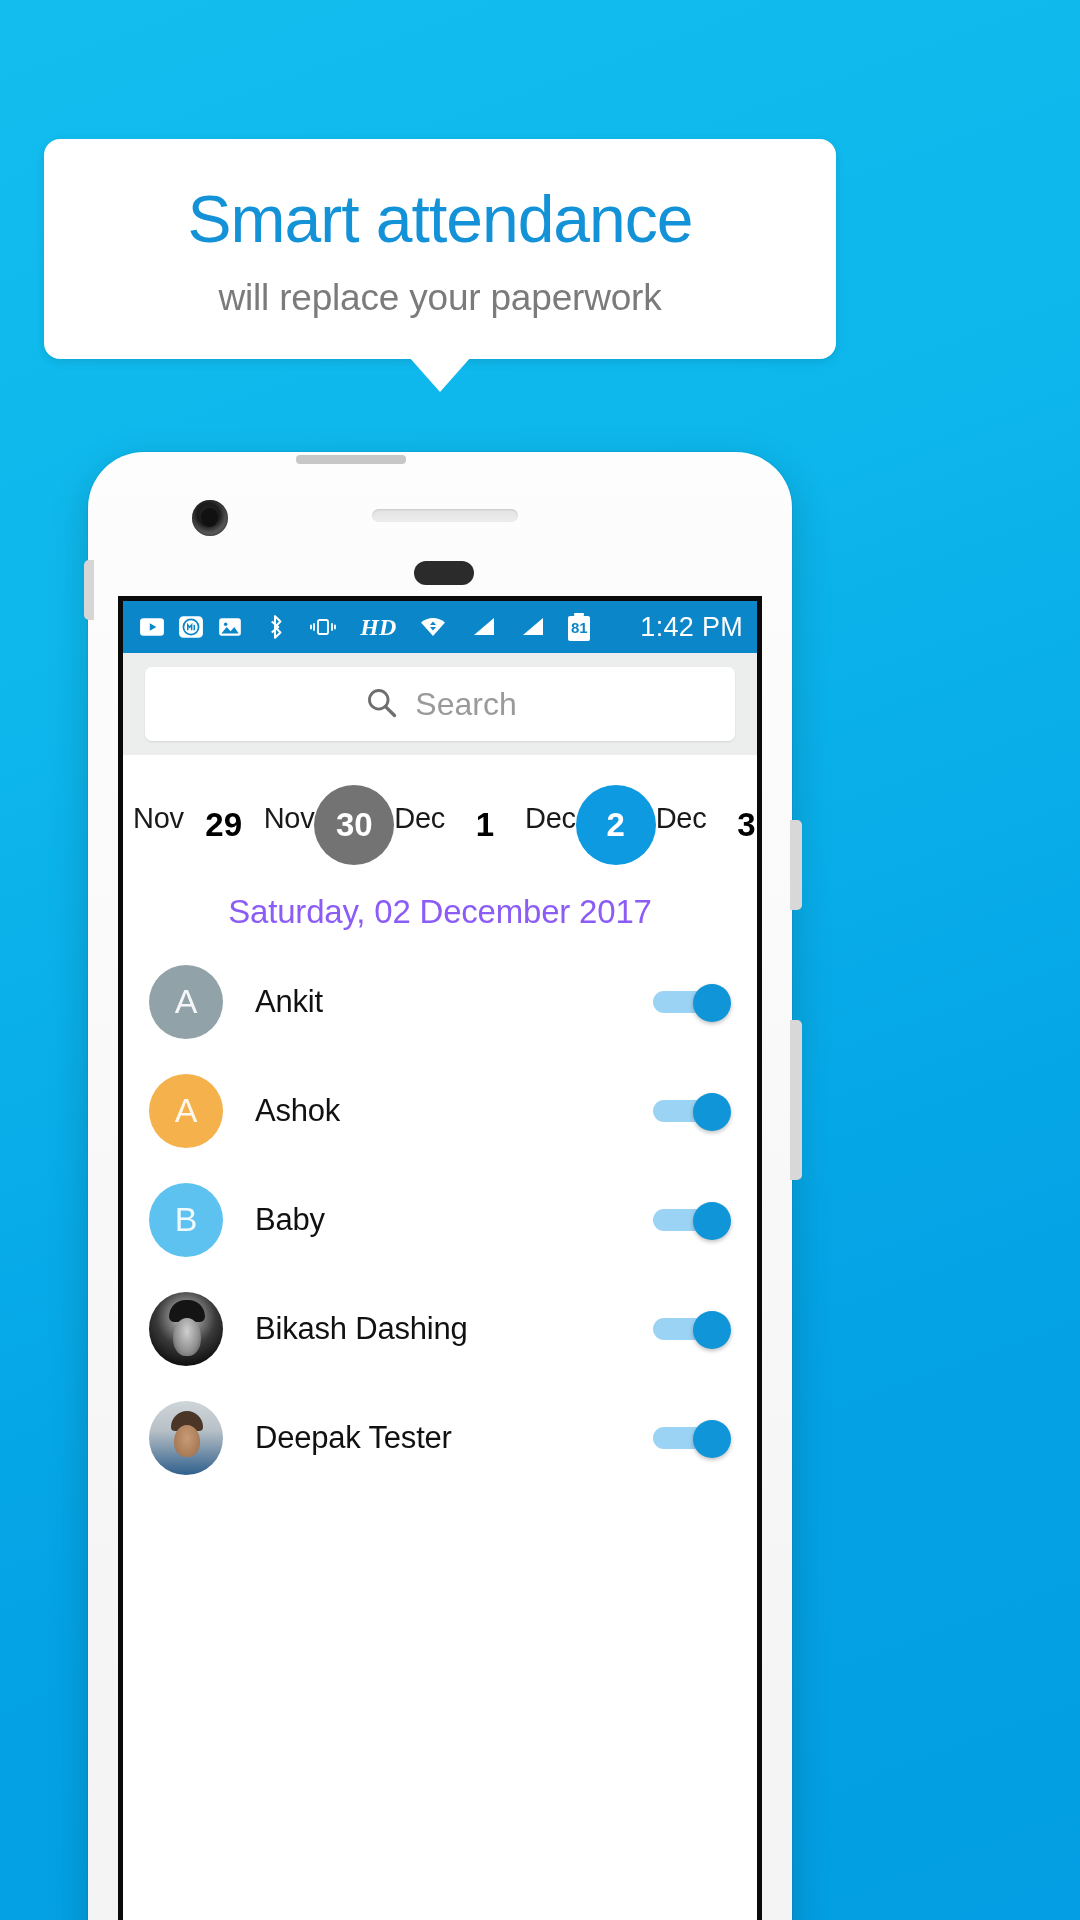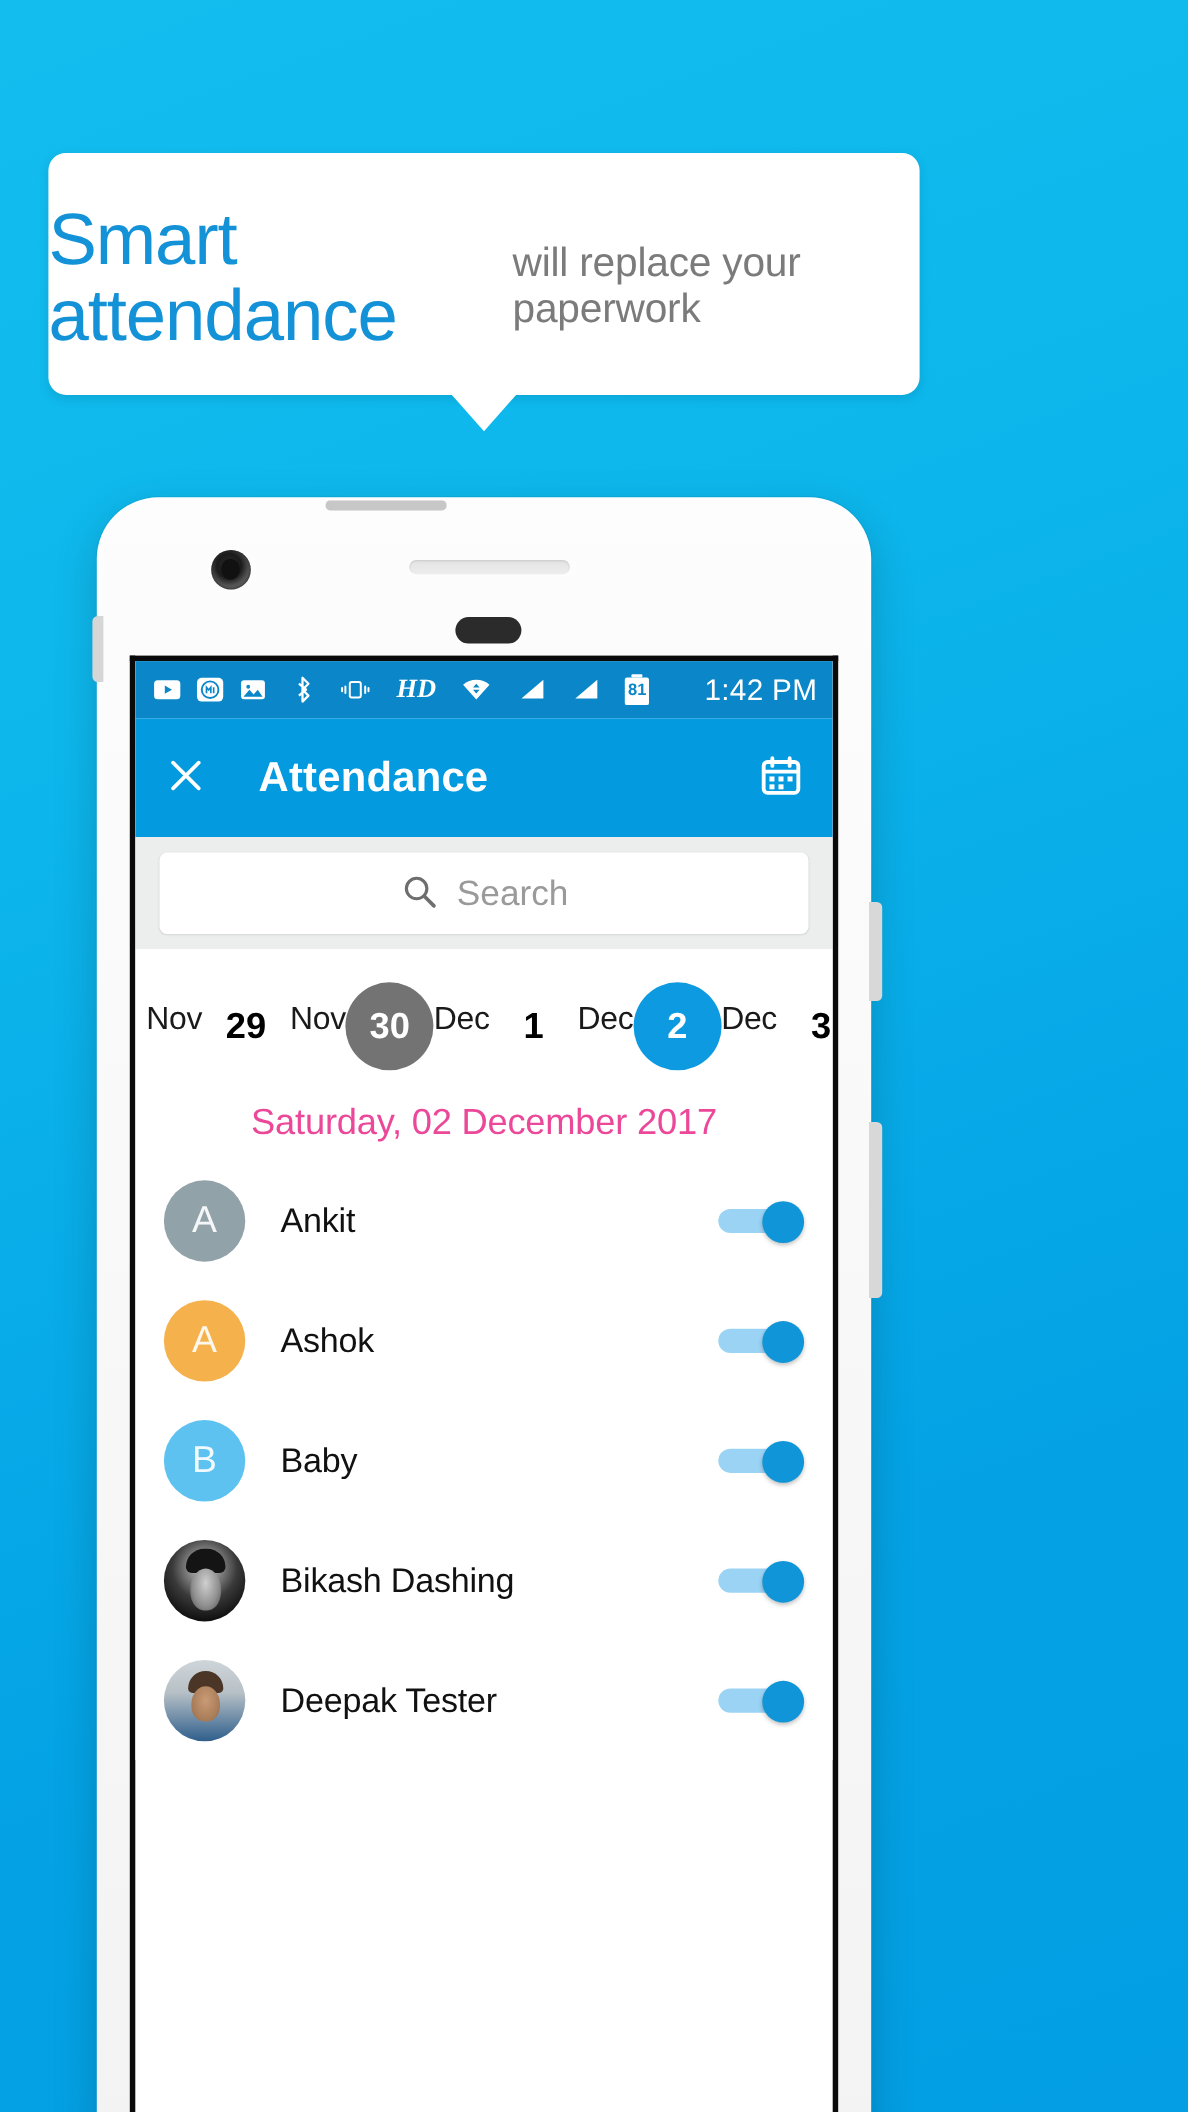--- a/index.html
+++ b/index.html
@@ -8,21 +8,21 @@
     font-family:"Liberation Sans", sans-serif;
     background:linear-gradient(160deg,#13bdee 0%,#0db7ec 30%,#04a3e5 70%,#039ee3 100%);
     overflow:hidden; position:relative;
   }
 
   
   .callout{
     position:absolute; left:44px; top:139px; width:792px; height:220px;
     background:#ffffff; border-radius:16px;
     box-shadow:0 3px 10px rgba(0,0,0,.10);
-    display:flex; align-items:center; justify-content:center;
+    display:flex; flex-direction:column; align-items:center; justify-content:center;
   }
   .callout-title{
     color:#1492d8; font-size:66px; font-weight:400; letter-spacing:-1px;
     line-height:1.05; margin-top:6px;
   }
   .callout-sub{
     color:#7b7b7b; font-size:37px; font-weight:400; margin-top:22px; letter-spacing:-.2px;
   }
   .callout-tail{
     position:absolute; left:409px; top:357px; width:0; height:0;
@@ -117,21 +117,21 @@
   .daycell .mon{ font-size:29px; color:#1a1a1a; font-weight:400; letter-spacing:-.3px; }
   .daycell .num{
     margin-top:14px; width:80px; height:80px; border-radius:50%;
     display:flex; align-items:center; justify-content:center;
     font-size:33px; font-weight:700; color:#000000;
   }
   .daycell .num.green{ background:#737373; color:#fff; }
   .daycell .num.blue{ background:#0e9ae0; color:#fff; }
 
   .fulldate{
-    text-align:center; font-size:33px; color:#ec4899; font-weight:400;
+    text-align:center; font-size:33px; color:#8b5cf6; font-weight:400;
     padding:22px 0 16px 0; background:#fff; letter-spacing:-.2px;
   }
 
   
   .list{ background:#fff; }
   .row{ display:flex; align-items:center; height:109px; padding:0 26px; }
   .avatar{
     width:74px; height:74px; border-radius:50%; flex:none;
     display:flex; align-items:center; justify-content:center;
     font-size:34px; color:#ffffff; overflow:hidden; position:relative;
@@ -235,41 +235,20 @@
       </svg>
       <span style="position:relative;display:inline-block;width:42px;height:28px;">
         <span style="position:absolute;left:6px;top:0;width:10px;height:3px;background:#fff;border-radius:1px;"></span>
         <span style="position:absolute;left:0;top:3px;width:22px;height:25px;background:#fff;border-radius:2px;"></span>
         <span style="position:absolute;left:0;top:6px;width:22px;text-align:center;font-size:15px;font-weight:700;color:#0b87c9;">81</span>
       </span>
       <span class="sb-time">1:42 PM</span>
     </div>
   </div>
 
-  <div class="appbar">
-    <span style="cursor:pointer;">
-      <svg width="40" height="40" viewBox="0 0 24 24">
-        <path d="M5 5l14 14M19 5L5 19" stroke="#fff" stroke-width="2" stroke-linecap="round"></path>
-      </svg>
-    </span>
-    <span class="appbar-title">Attendance</span>
-    <span class="appbar-spacer"></span>
-    <span style="cursor:pointer;">
-      <svg width="42" height="42" viewBox="0 0 24 24">
-        <rect x="3" y="5" width="18" height="16" rx="2" fill="none" stroke="#fff" stroke-width="2"></rect>
-        <path d="M3 10h18" stroke="#fff" stroke-width="2"></path>
-        <path d="M7.5 3v4M16.5 3v4" stroke="#fff" stroke-width="2" stroke-linecap="round"></path>
-        <rect x="6" y="12.5" width="2.6" height="2.6" fill="#fff"></rect>
-        <rect x="10.7" y="12.5" width="2.6" height="2.6" fill="#fff"></rect>
-        <rect x="15.4" y="12.5" width="2.6" height="2.6" fill="#fff"></rect>
-        <rect x="6" y="16.6" width="2.6" height="2.6" fill="#fff"></rect>
-        <rect x="10.7" y="16.6" width="2.6" height="2.6" fill="#fff"></rect>
-      </svg>
-    </span>
-  </div>
 
   <div class="searchwrap">
     <div class="searchbox">
       <span>
         <svg width="36" height="36" viewBox="0 0 24 24">
           <circle cx="10.5" cy="10.5" r="6.2" fill="none" stroke="#6e6e6e" stroke-width="1.9"></circle>
           <path d="M15.2 15.2L21 21" stroke="#6e6e6e" stroke-width="2.2" stroke-linecap="round"></path>
         </svg>
       </span>
       <span class="search-placeholder">Search</span>

